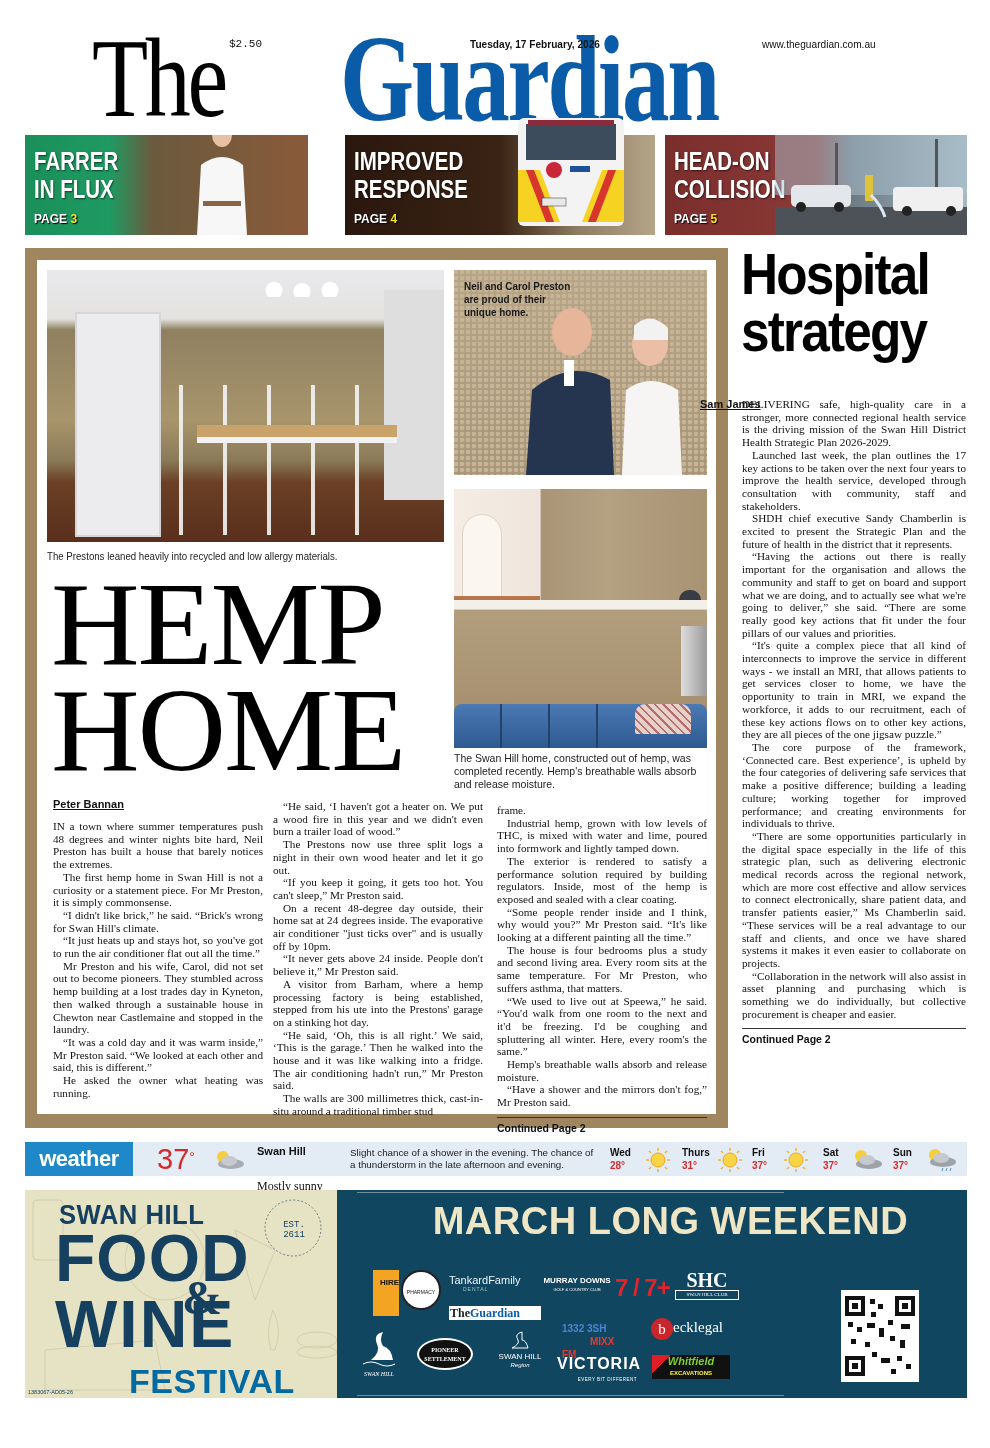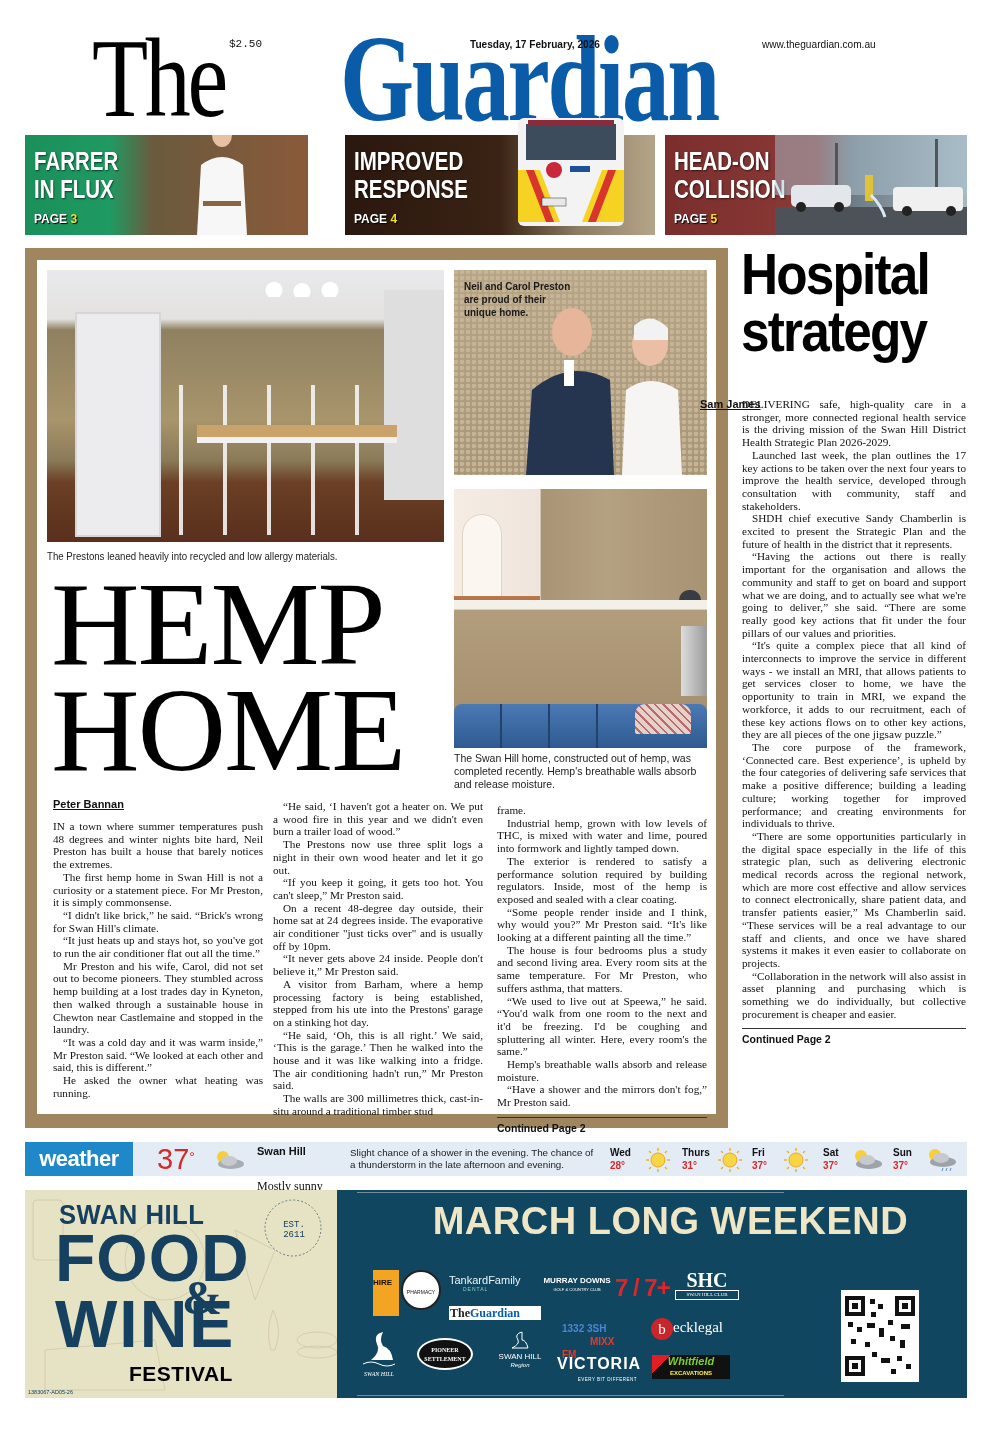--- a/index.html
+++ b/index.html
@@ -90,30 +90,30 @@
   .fc-temp { position: absolute; left: 0; top: 15px; font-family: "Liberation Sans", sans-serif; font-weight: bold; font-size: 10px; color: #d22b2b; }
   .fc-icon { position: absolute; left: 34px; top: 2px; width: 28px; height: 26px; }
 
   
   .ad-food { position: absolute; left: 25px; top: 1190px; width: 312px; height: 208px; background: #e6e2c4; overflow: hidden; }
   .ad-food .sketch { position: absolute; inset: 0; opacity: 0.35; }
   .food-swan { position: absolute; left: 34px; top: 10px; font-family: "Liberation Sans", sans-serif; font-weight: bold; font-size: 27px; color: #15405f; letter-spacing: 0.5px; transform: scaleX(0.95); transform-origin: left; }
   .food-food { position: absolute; left: 30px; top: 36px; font-family: "Liberation Sans", sans-serif; font-weight: bold; font-size: 66px; line-height: 64px; color: #15405f; letter-spacing: 1px; }
   .food-amp { position: absolute; left: 157px; top: 80px; font-family: "Liberation Serif", serif; font-weight: bold; font-size: 48px; color: #15405f; }
   .food-wine { position: absolute; left: 30px; top: 102px; font-family: "Liberation Sans", sans-serif; font-weight: bold; font-size: 66px; line-height: 64px; color: #15405f; letter-spacing: 2px; }
-  .food-fest { position: absolute; left: 104px; top: 172px; font-family: "Liberation Sans", sans-serif; font-weight: bold; font-size: 21px; color: #000000; letter-spacing: 0.5px; }
+  .food-fest { position: absolute; left: 104px; top: 172px; font-family: "Liberation Sans", sans-serif; font-weight: bold; font-size: 34px; color: #0369a1; letter-spacing: 0.5px; }
   .food-stamp { position: absolute; left: 236px; top: 6px; width: 64px; height: 64px; }
   .food-est { position: absolute; left: 252px; top: 30px; width: 34px; text-align: center; font-family: "Liberation Mono", monospace; font-size: 9px; line-height: 10px; color: #15405f; }
   .food-code { position: absolute; left: 3px; bottom: 3px; font-family: "Liberation Sans", sans-serif; font-size: 5.5px; color: #15405f; }
 
   .ad-march { position: absolute; left: 337px; top: 1190px; width: 630px; height: 208px; background: #114660; overflow: hidden; }
   .ad-march .rule { position: absolute; left: 16px; width: 427px; height: 1px; background: #6f8ea0; }
   .march-title { position: absolute; left: 0; top: 10px; width: 595px; text-align: center; font-family: "Liberation Sans", sans-serif; font-weight: bold; font-size: 38px; color: #efe6c6; letter-spacing: 0.5px; margin-left: 36px; }
   .logo { position: absolute; font-family: "Liberation Sans", sans-serif; color: #fff; }
-  .lg-hire { left: 36px; top: 80px; width: 26px; height: 46px; background: #f4a423; color: #111; font-weight: bold; font-size: 8px; text-align: left; padding-top: 8px; line-height: 9px; }
+  .lg-hire { left: 36px; top: 80px; width: 26px; height: 46px; background: #f4a423; color: #111; font-weight: bold; font-size: 8px; text-align: right; padding-top: 8px; line-height: 9px; }
   .lg-pharm { left: 64px; top: 80px; width: 40px; height: 40px; border-radius: 50%; background: #fff; border: 2px solid #222; color: #111; font-size: 5px; text-align: center; line-height: 40px; }
   .lg-tankard { left: 112px; top: 84px; font-size: 11px; color: #e9f4f8; }
   .lg-tankard small { display: block; font-size: 5px; color: #8cc; letter-spacing: 1px; padding-left: 14px; }
   .lg-guardian { left: 112px; top: 116px; width: 92px; height: 14px; background: #fff; font-family: "Liberation Serif", serif; font-weight: bold; font-size: 12px; line-height: 14px; color: #222; padding-left: 1px; }
   .lg-guardian span { color: #0a5ca8; }
   .lg-murray { left: 200px; top: 86px; width: 80px; text-align: center; font-size: 8px; font-weight: bold; line-height: 9px; }
   .lg-murray small { display: block; font-size: 4px; font-weight: normal; }
   .lg-seven { left: 278px; top: 84px; font-size: 24px; font-weight: bold; color: #e1232b; letter-spacing: -1px; }
   .lg-shc { left: 338px; top: 80px; width: 64px; text-align: center; font-family: "Liberation Serif", serif; font-size: 5px; line-height: 6px; }
   .lg-shc b { display: block; font-size: 20px; line-height: 20px; }

